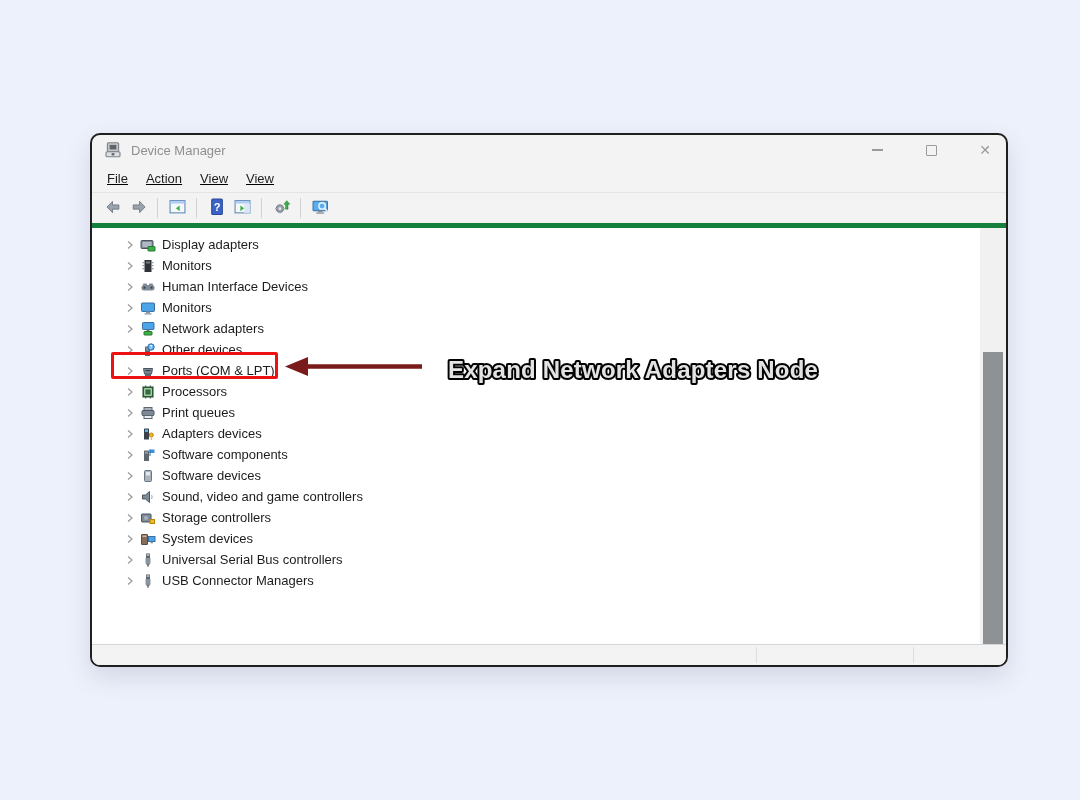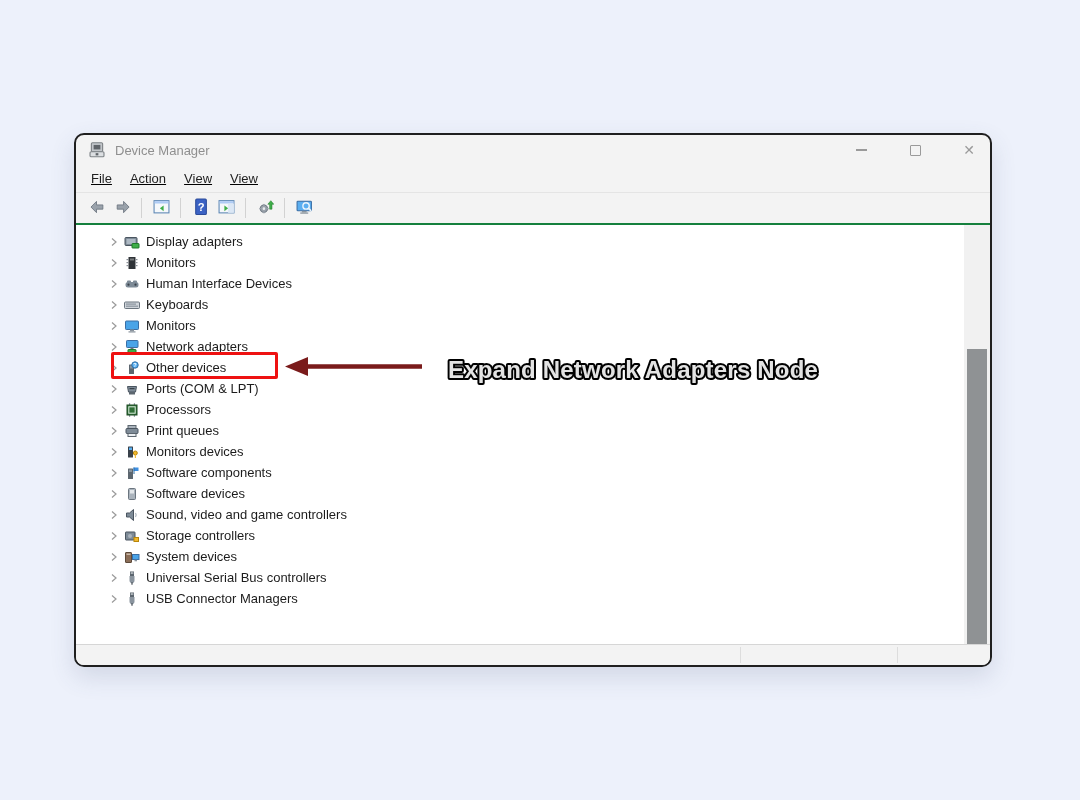--- a/index.html
+++ b/index.html
@@ -4,21 +4,21 @@
 <style>
   html,body{margin:0;padding:0;}
   body{
     width:1080px;height:800px;
     background:#edf1fb;
     font-family:"Liberation Sans", sans-serif;
     position:relative;
     overflow:hidden;
   }
   .window{
-    position:absolute;left:74px;top:133px;width:914px;height:530px;
+    position:absolute;left:90px;top:133px;width:914px;height:530px;
     background:#f3f3f3;
     border:2px solid #1f1f1f;
     border-radius:10px;
     box-shadow:0 10px 24px rgba(70,80,120,0.16);
     display:flex;flex-direction:column;
     overflow:hidden;
     justify-content:center;
   }
   
   .titlebar{
@@ -41,21 +41,21 @@
   
   .toolbar{
     height:30px;display:flex;align-items:center;
     padding:0 8px;flex:0 0 auto;gap:2px;
   }
   .tb-btn{width:24px;height:24px;display:flex;align-items:center;justify-content:center;border-radius:3px;}
   .tb-sep{width:1px;height:20px;background:#d2d2d2;margin:0 5px;flex:0 0 auto;}
   
   .content{
     flex:1 1 auto;background:#ffffff;position:relative;
-    border-top:2px solid #15803d;
+    border-top:5px solid #15803d;
     overflow:hidden;
   }
   .tree{padding-top:6px;}
   .tree-row{
     height:21px;display:flex;align-items:center;
     padding-left:30px;font-size:13px;color:#1c1c1c;
   }
   .tree-chevron{width:16px;height:16px;display:flex;align-items:center;justify-content:center;flex:0 0 auto;}
   .tree-icon{width:16px;height:16px;margin:0 6px 0 2px;display:flex;align-items:center;justify-content:center;flex:0 0 auto;}
   .tree-label{white-space:nowrap;}
@@ -230,35 +230,20 @@
           <span class="tree-label">Human Interface Devices</span>
         </div>
         <div class="tree-row">
           <span class="tree-chevron">
             <svg width="10" height="10" viewBox="0 0 10 10">
               <path d="M3 1.5L7 5L3 8.5" fill="none" stroke="#9a9a9a" stroke-width="1.2"></path>
             </svg>
           </span>
           <span class="tree-icon">
             <svg width="16" height="16" viewBox="0 0 16 16">
-              <rect x="0.5" y="5" width="15" height="6.5" rx="1" fill="#cfd4da" stroke="#6b757f"></rect>
-              <rect x="2" y="6.5" width="10" height="1.2" fill="#8a949e"></rect>
-              <rect x="2" y="8.6" width="12" height="1.2" fill="#8a949e"></rect>
-            </svg>
-          </span>
-          <span class="tree-label">Keyboards</span>
-        </div>
-        <div class="tree-row">
-          <span class="tree-chevron">
-            <svg width="10" height="10" viewBox="0 0 10 10">
-              <path d="M3 1.5L7 5L3 8.5" fill="none" stroke="#9a9a9a" stroke-width="1.2"></path>
-            </svg>
-          </span>
-          <span class="tree-icon">
-            <svg width="16" height="16" viewBox="0 0 16 16">
               <rect x="1.5" y="3" width="13" height="8.5" rx="0.8" fill="#4aa4e8" stroke="#3a6ea5"></rect>
               <rect x="6" y="11.5" width="4" height="1.8" fill="#8a949e"></rect>
               <rect x="4.5" y="13.3" width="7" height="1.2" fill="#8a949e"></rect>
             </svg>
           </span>
           <span class="tree-label">Monitors</span>
         </div>
         <div class="tree-row">
           <span class="tree-chevron">
             <svg width="10" height="10" viewBox="0 0 10 10">
@@ -345,21 +330,21 @@
             </svg>
           </span>
           <span class="tree-icon">
             <svg width="16" height="16" viewBox="0 0 16 16">
               <rect x="4" y="2.5" width="5" height="11" rx="0.5" fill="#39414a"></rect>
               <rect x="5" y="3.5" width="3" height="2.5" fill="#59b0f2"></rect>
               <circle cx="11.3" cy="9" r="2" fill="#f2b82c" stroke="#b8860b"></circle>
               <rect x="10.8" y="10.5" width="1.1" height="3.5" fill="#f2b82c"></rect>
             </svg>
           </span>
-          <span class="tree-label">Monitors devices</span>
+          <span class="tree-label">Adapters devices</span>
         </div>
         <div class="tree-row">
           <span class="tree-chevron">
             <svg width="10" height="10" viewBox="0 0 10 10">
               <path d="M3 1.5L7 5L3 8.5" fill="none" stroke="#9a9a9a" stroke-width="1.2"></path>
             </svg>
           </span>
           <span class="tree-icon">
             <svg width="16" height="16" viewBox="0 0 16 16">
               <rect x="4" y="3.5" width="5" height="10.5" rx="0.5" fill="#5c666f"></rect>

